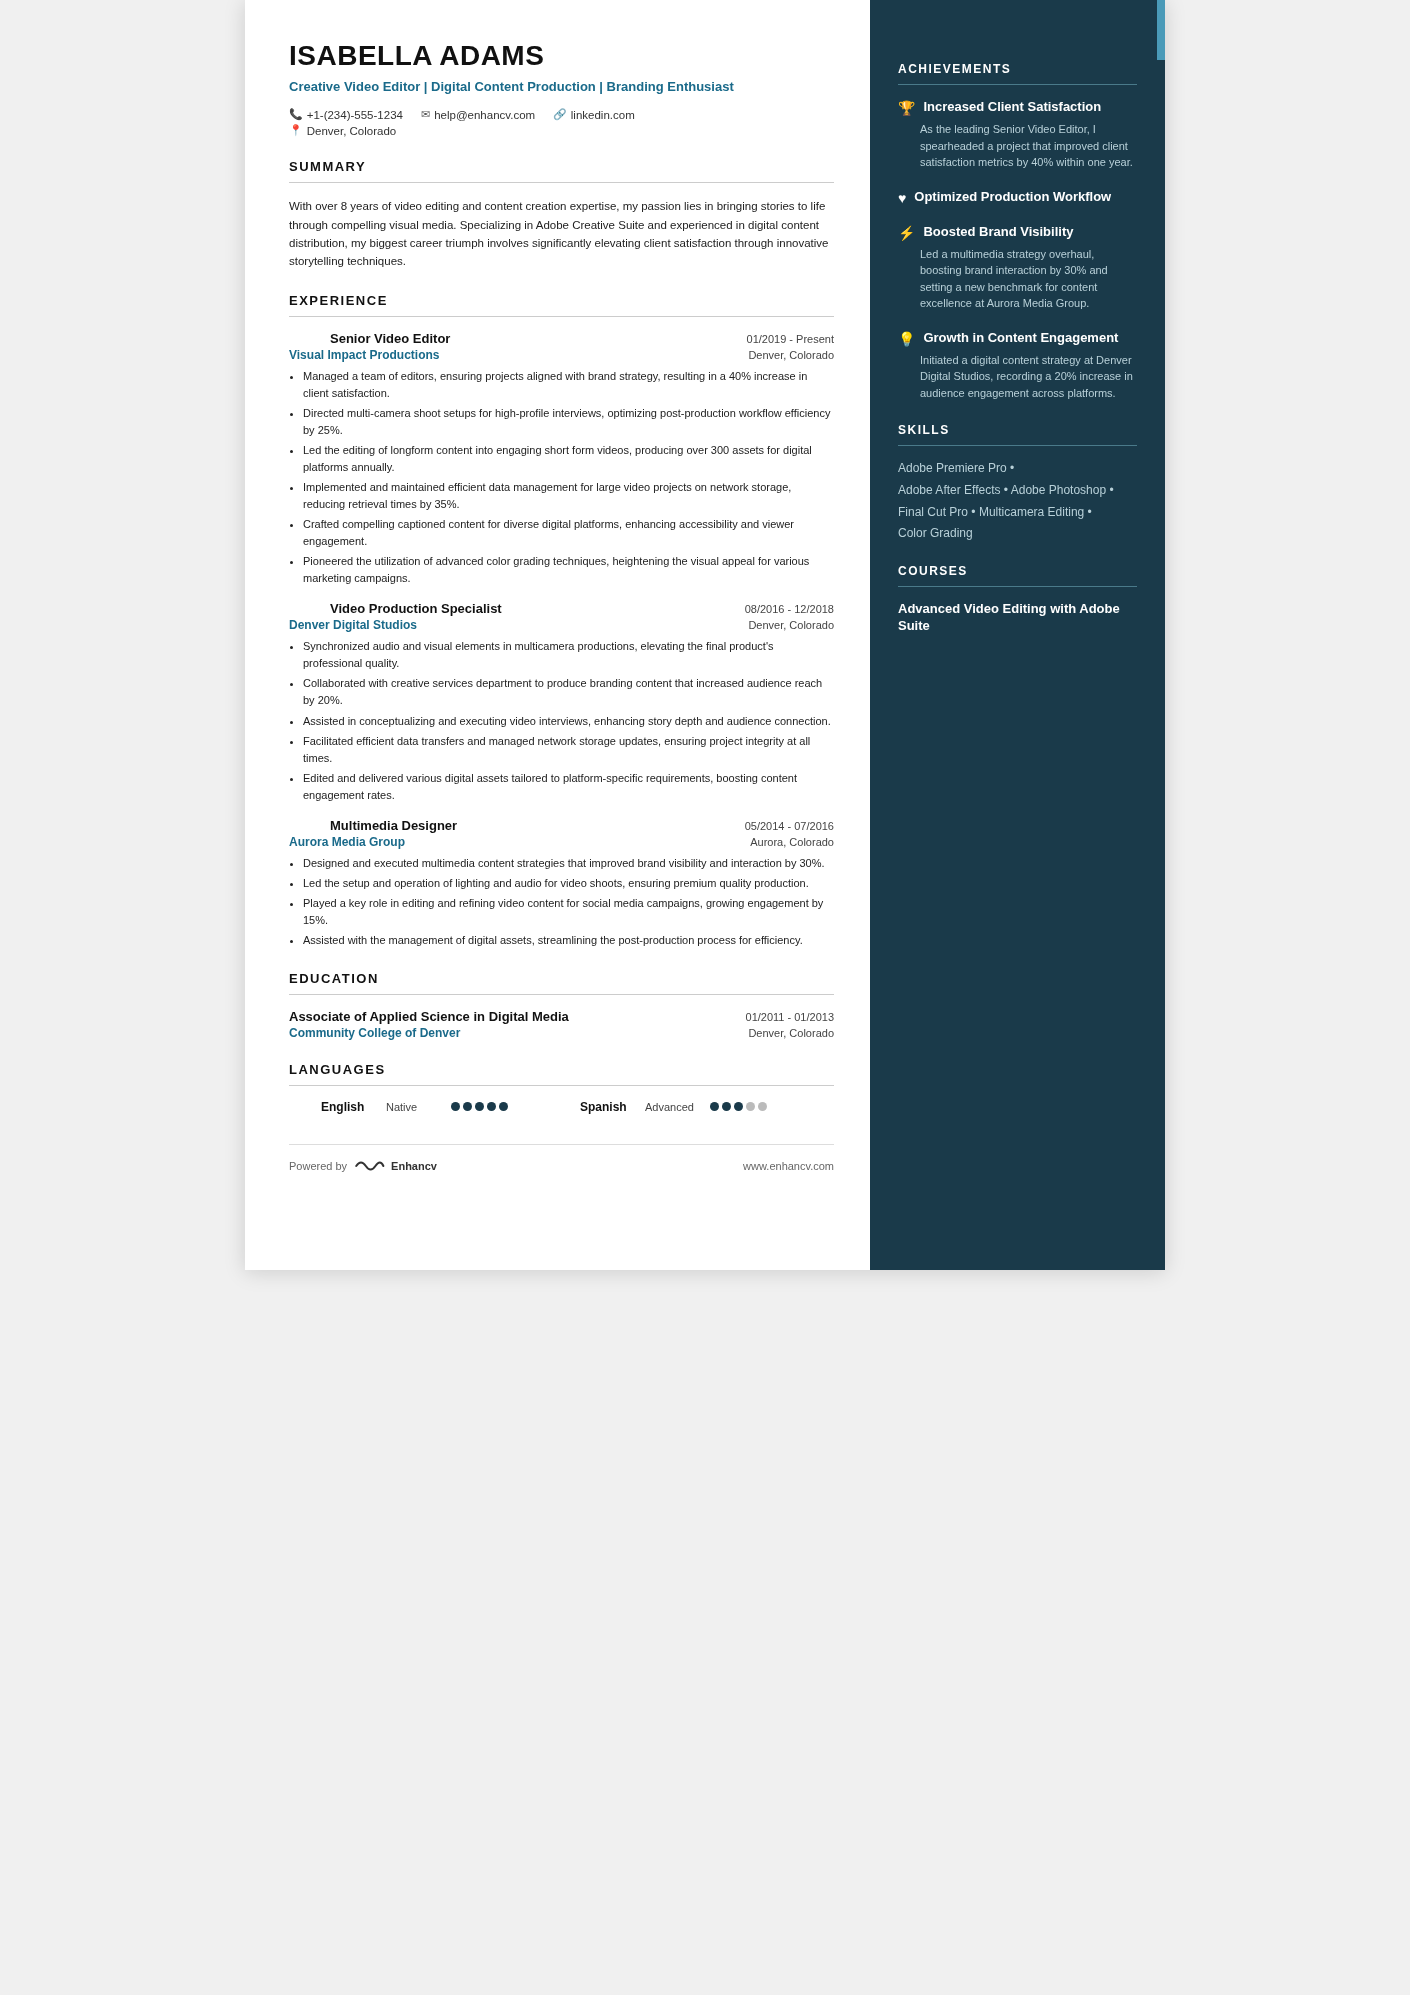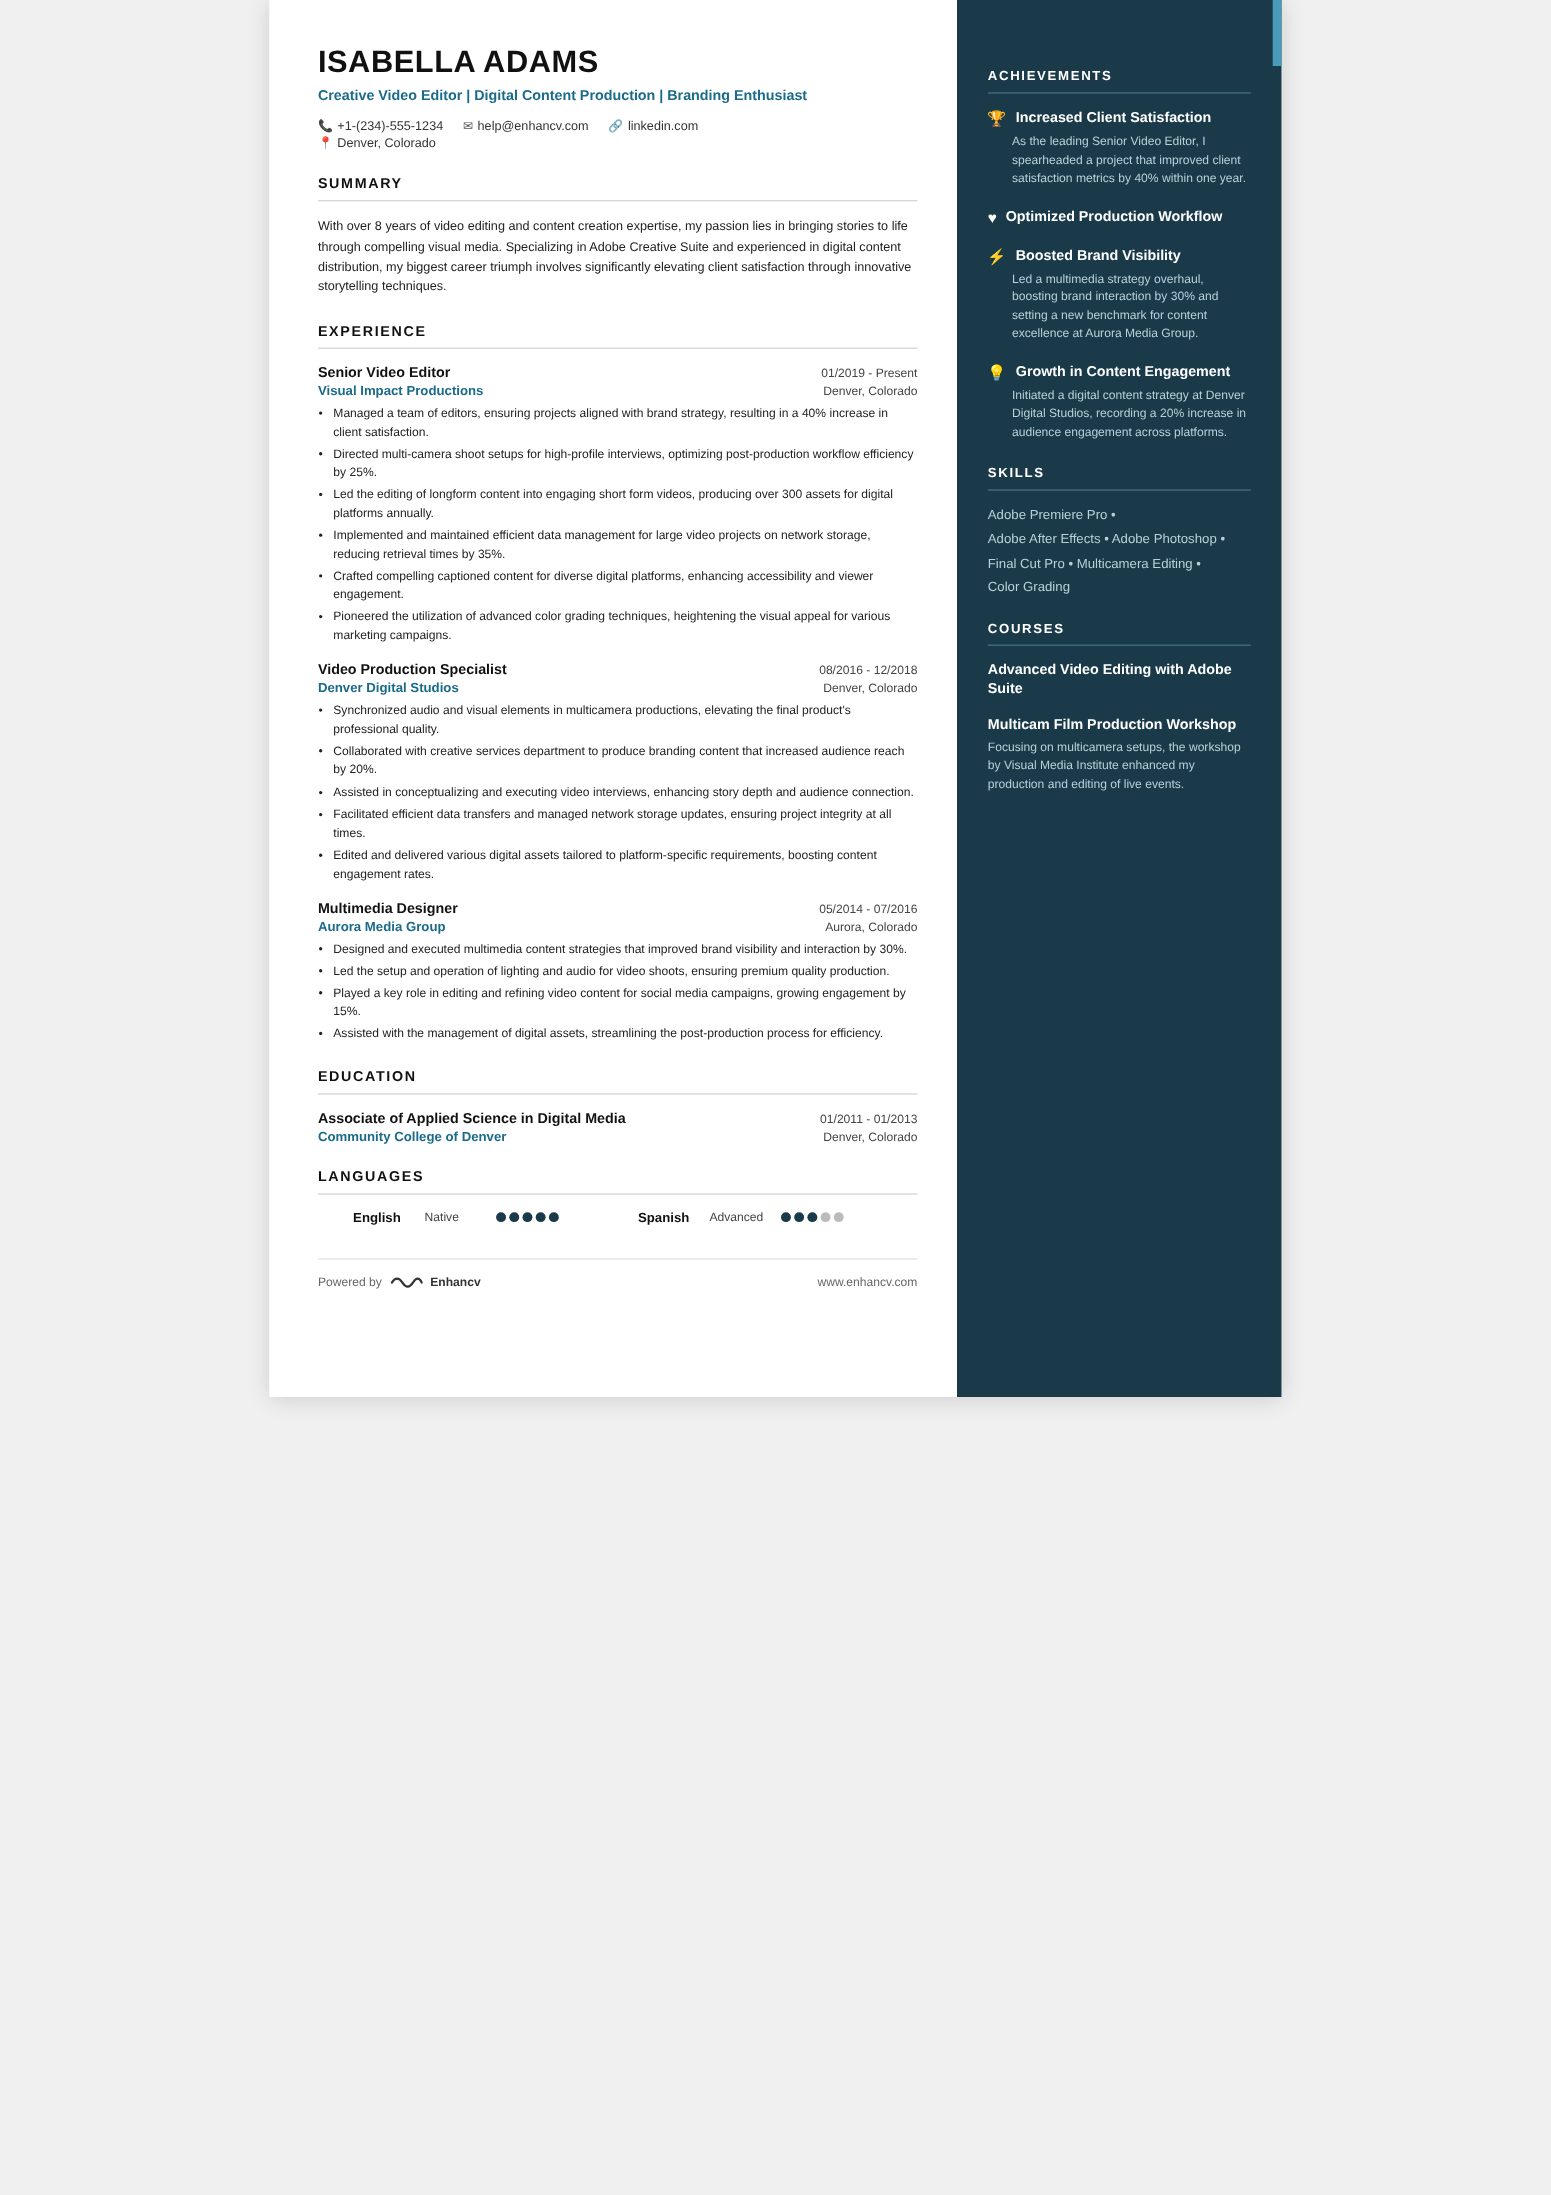--- a/index.html
+++ b/index.html
@@ -89,20 +89,21 @@
       border: none;
       border-top: 1.5px solid #ccc;
       margin-bottom: 14px;
     }
 
     .job-header {
       display: flex;
       justify-content: space-between;
       align-items: baseline;
       margin-bottom: 2px;
+      margin-left: 41px;
     }
     .job-title {
       font-size: 13px;
       font-weight: 700;
       color: #111;
     }
     .job-date {
       font-size: 11px;
       color: #444;
     }
@@ -486,19 +487,15 @@
       <div class="skill-line">Color Grading</div>
     </div>
 
     <div class="right-section-title">COURSES</div>
     <hr class="right-section-divider">
 
     <div class="course-item">
       <div class="course-title">Advanced Video Editing with Adobe Suite</div>
     </div>
 
-    <div class="course-item">
-      <div class="course-title">Multicam Film Production Workshop</div>
-      <p class="course-desc">Focusing on multicamera setups, the workshop by Visual Media Institute enhanced my production and editing of live events.</p>
-    </div>
 
   </div>
 </div>
 
 </body></html>

